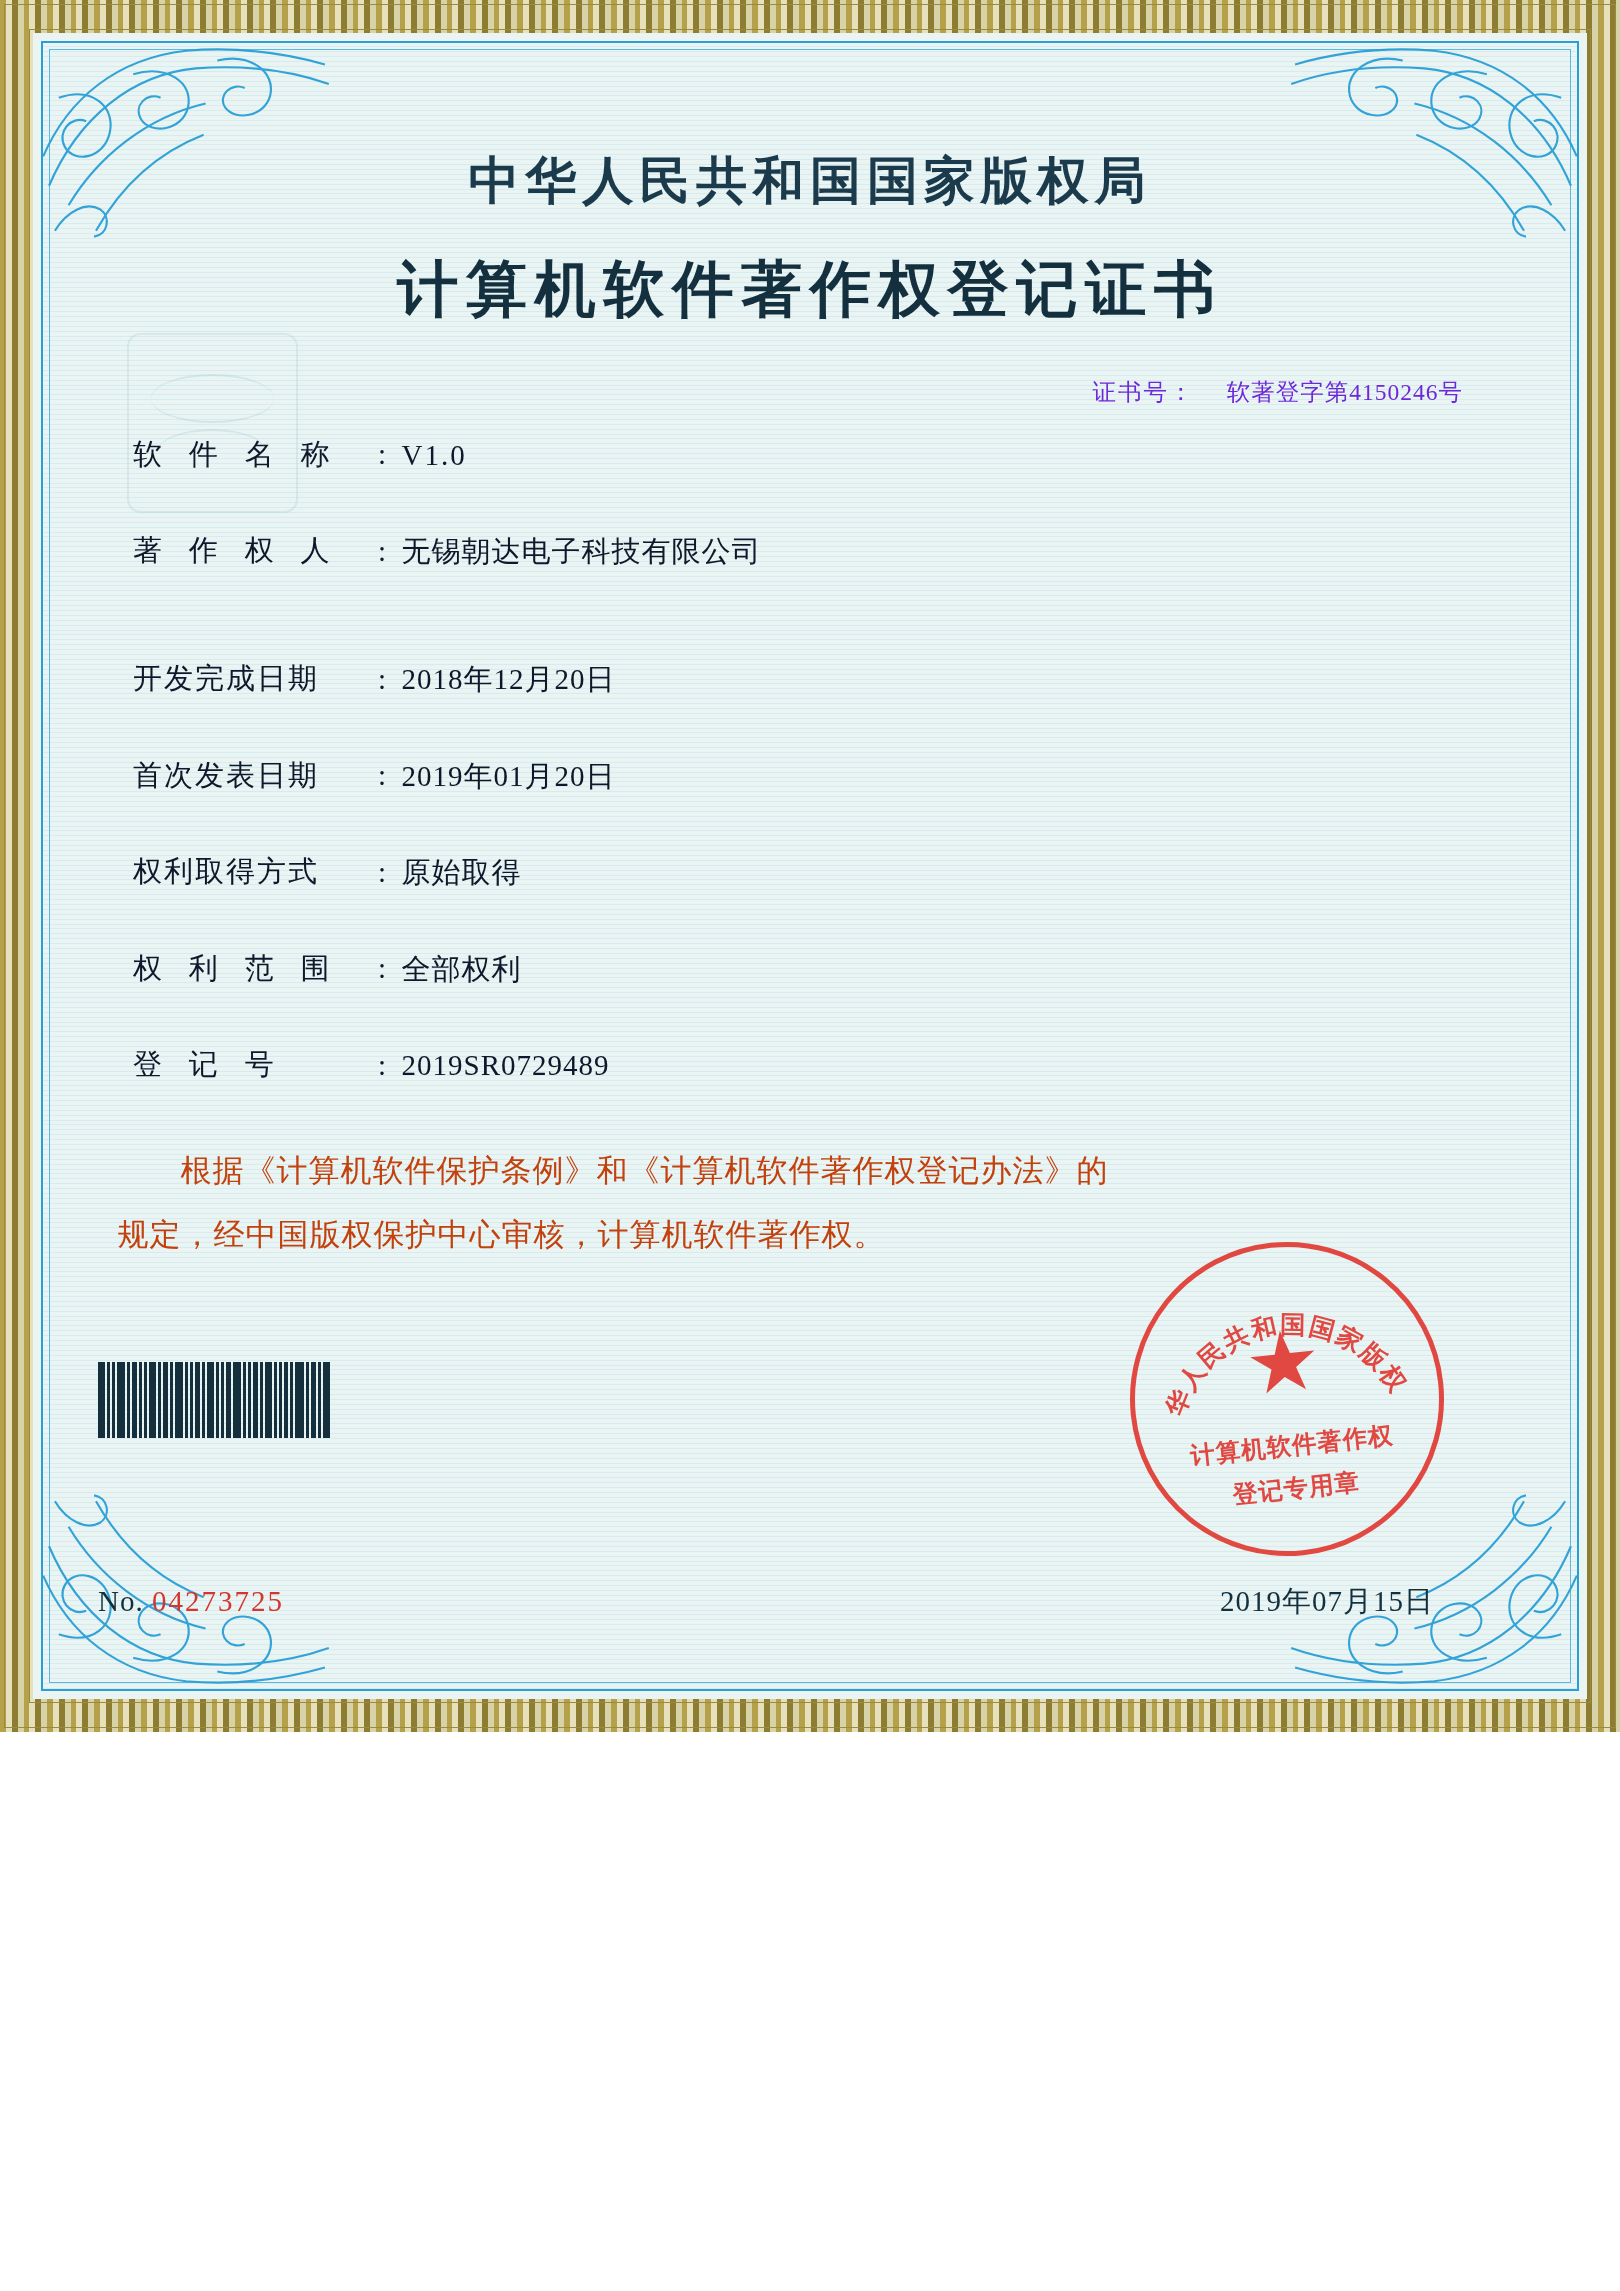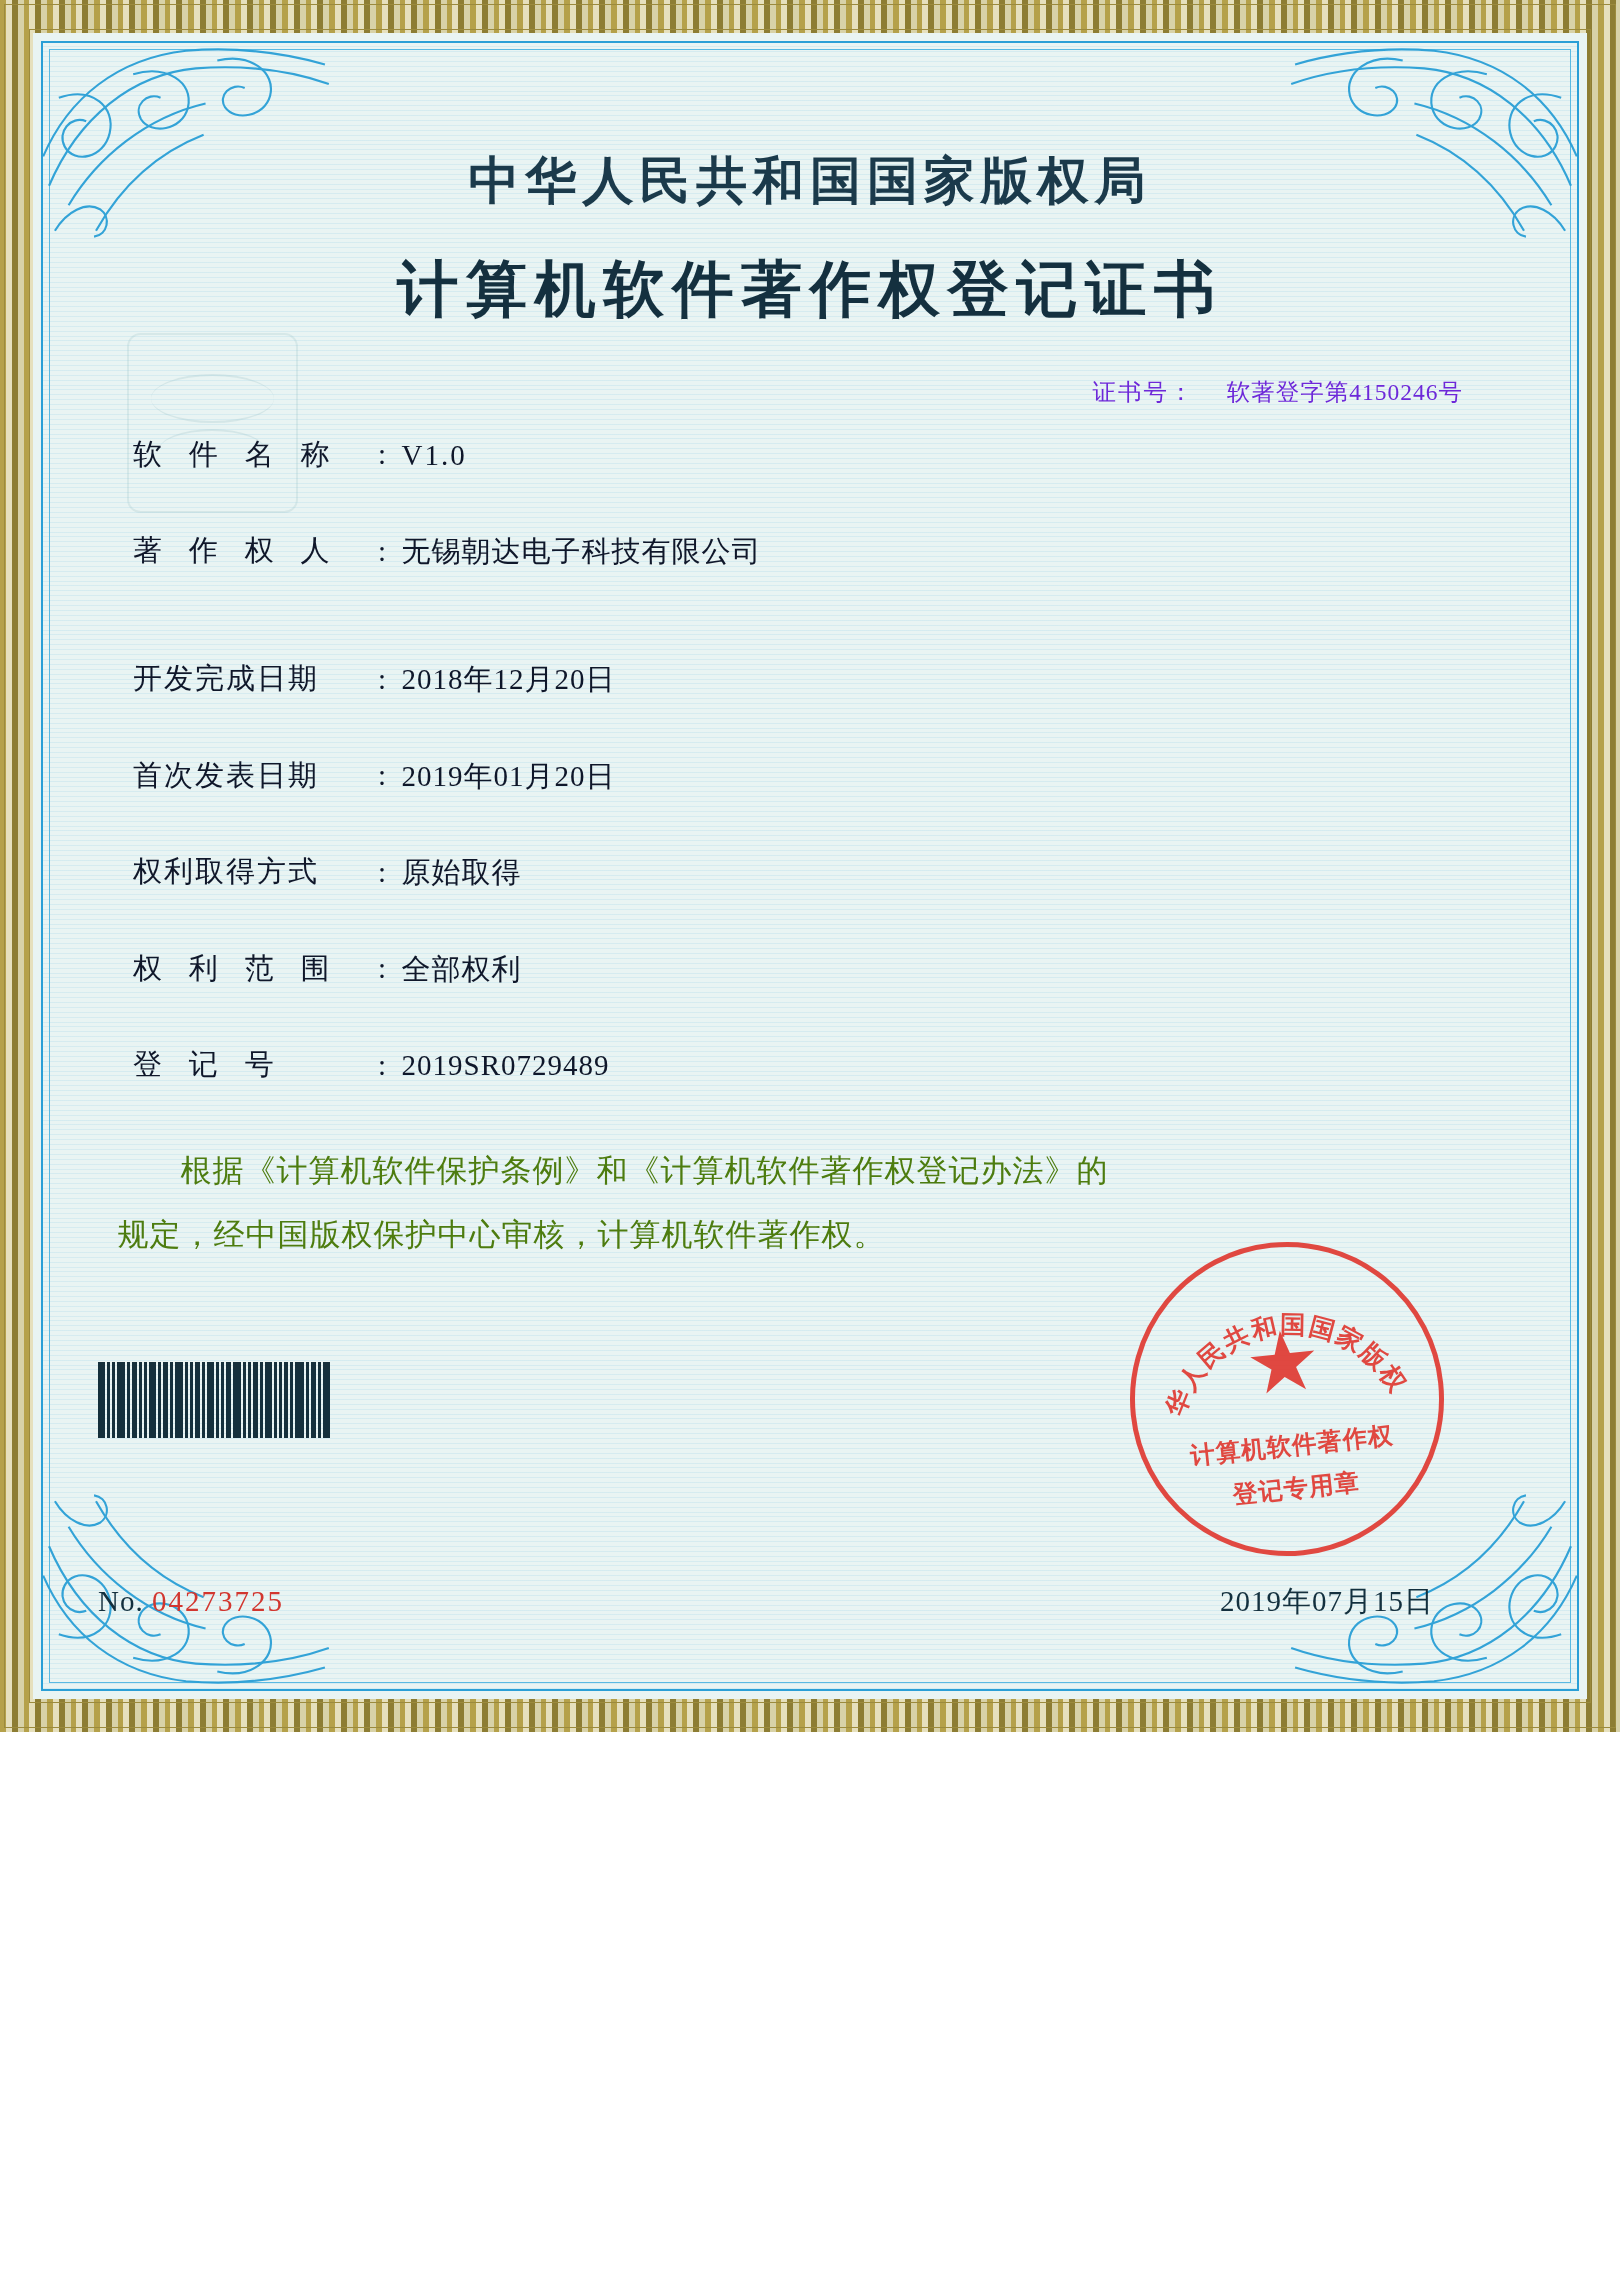--- a/index.html
+++ b/index.html
@@ -182,21 +182,21 @@
     letter-spacing: 1px;
   }
   .field-value .v2 { display: block; letter-spacing: 2px; }
 
   .gap-lg { height: 57px; }
   .gap-md { height: 25.5px; }
 
   .paragraph {
     margin-top: 53px;
     font-size: 31px;
-    color: #4d7c0f;
+    color: #c2410c;
     line-height: 2.05;
     letter-spacing: 1px;
     padding-left: 19.6px;
     padding-right: 39px;
   }
   .paragraph .indent { display: inline-block; width: 63px; }
 
   
   .barcode {
     position: absolute;

